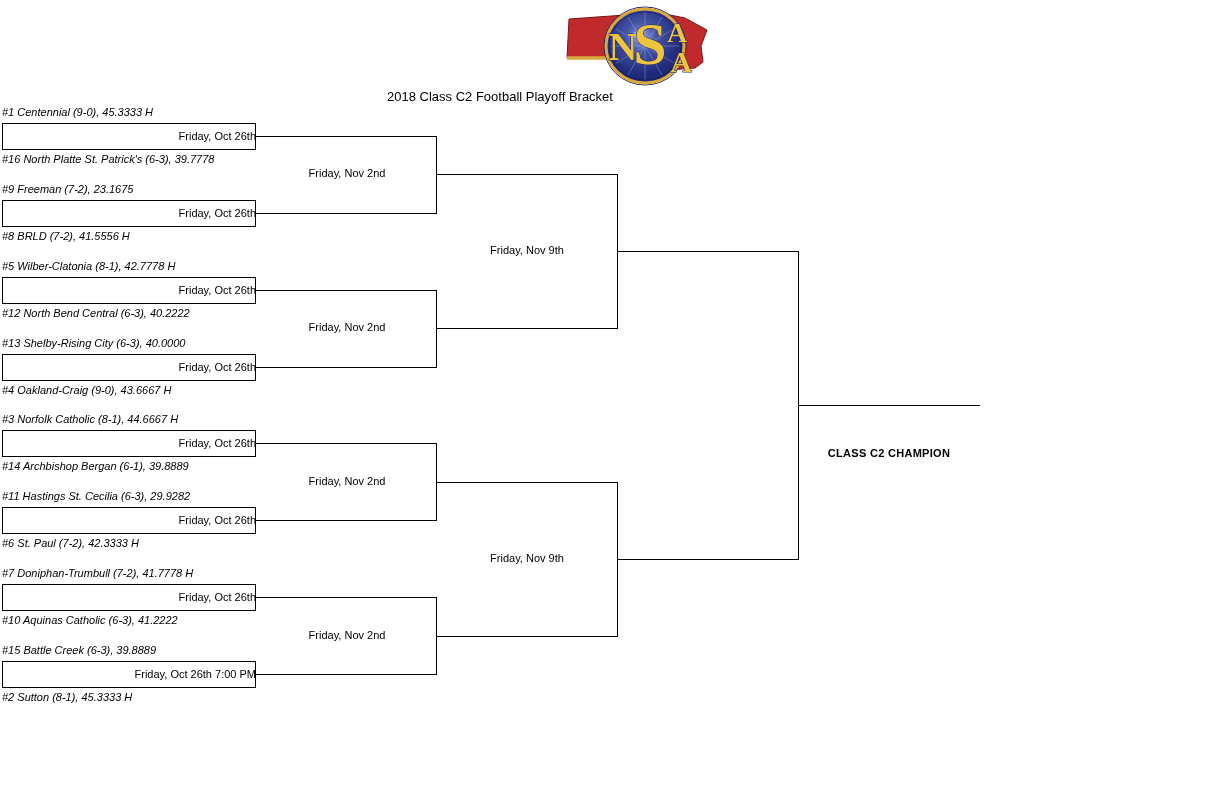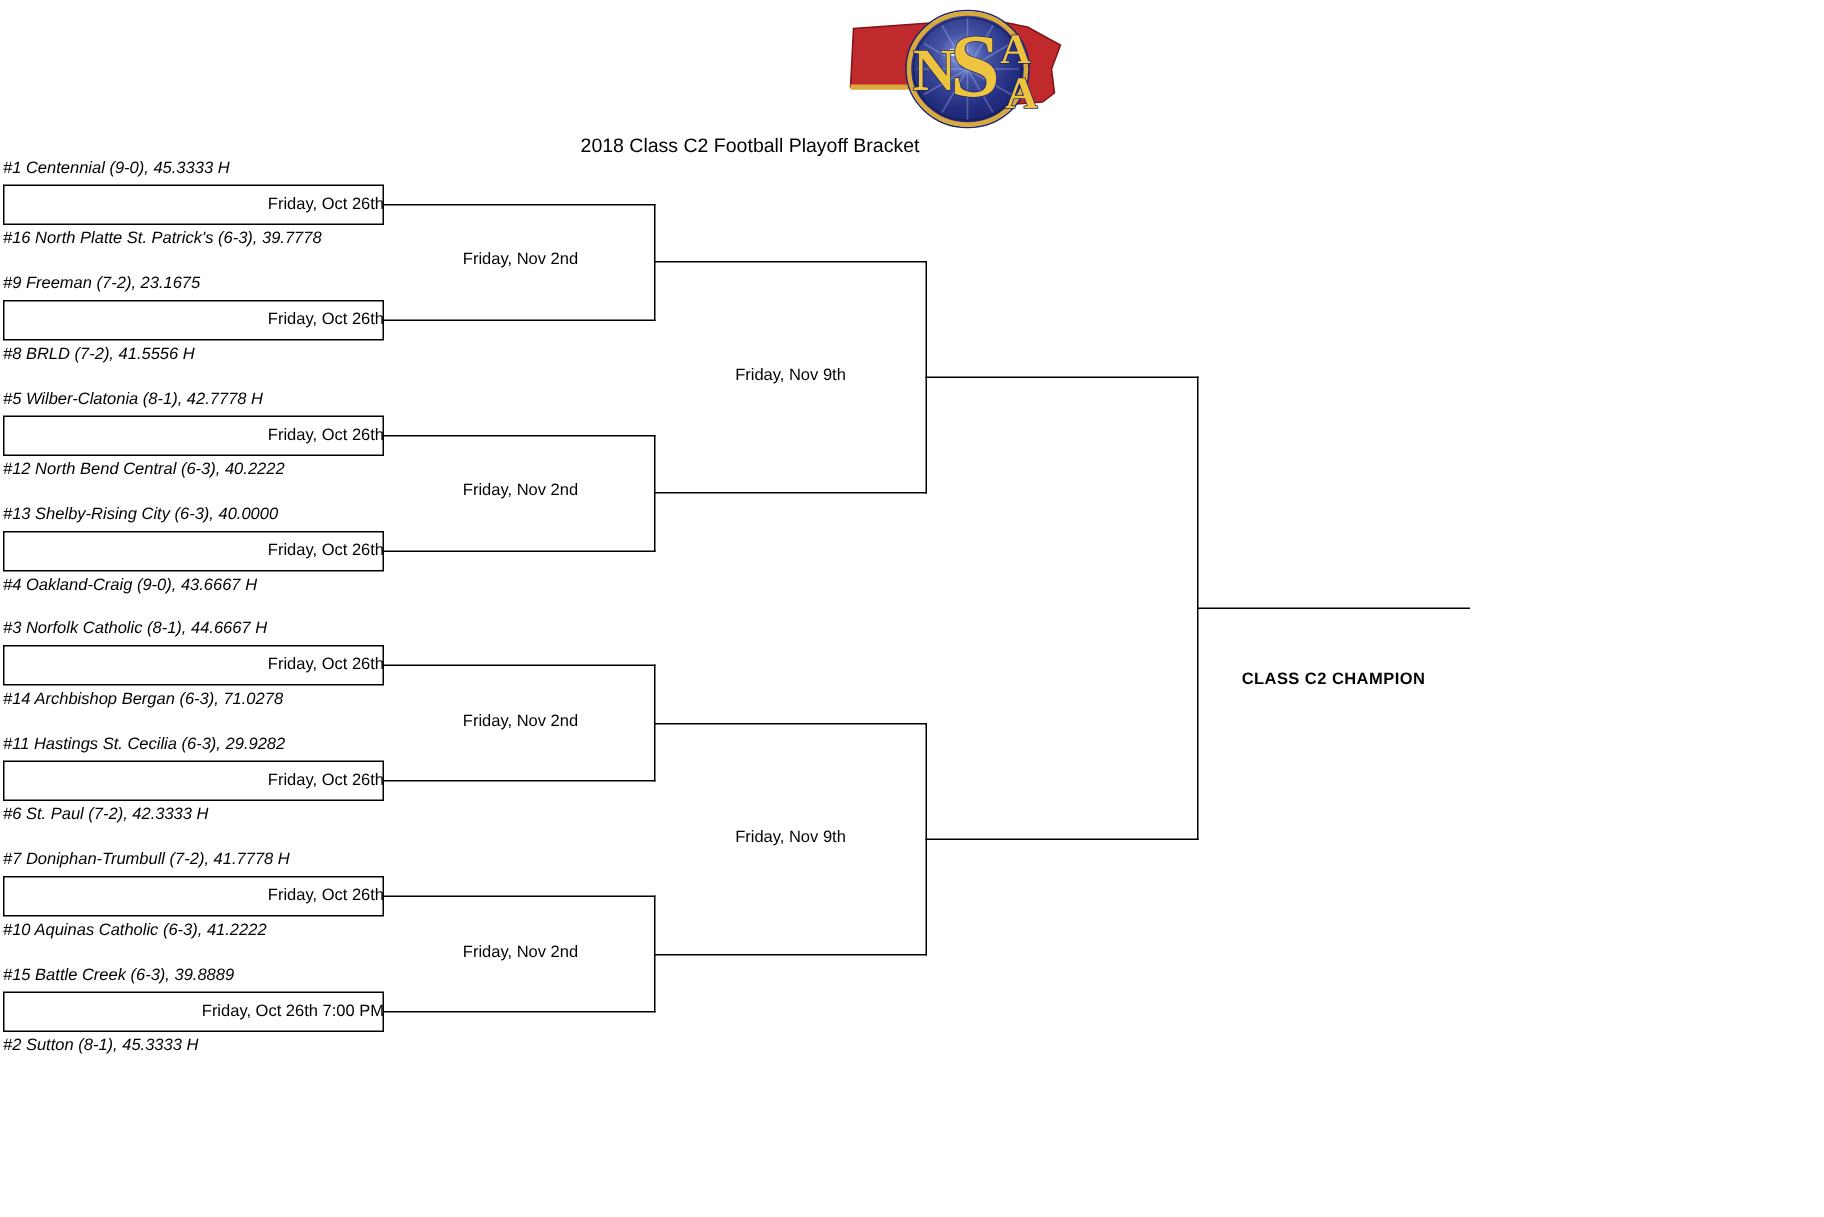--- a/index.html
+++ b/index.html
@@ -88,21 +88,21 @@
 
   <div class="team" style="top:337px">#13 Shelby-Rising City (6-3), 40.0000</div>
   <div class="gbox" style="top:354px"></div>
   <div class="gdate" style="top:361px">Friday, Oct 26th</div>
   <div class="team" style="top:384px">#4 Oakland-Craig (9-0), 43.6667 H</div>
   <div class="hline" style="left:256px;top:367px;width:181px"></div>
 
   <div class="team" style="top:413px">#3 Norfolk Catholic (8-1), 44.6667 H</div>
   <div class="gbox" style="top:430px"></div>
   <div class="gdate" style="top:437px">Friday, Oct 26th</div>
-  <div class="team" style="top:460px">#14 Archbishop Bergan (6-3), 71.0278</div>
+  <div class="team" style="top:460px">#14 Archbishop Bergan (6-1), 39.8889</div>
   <div class="hline" style="left:256px;top:443px;width:181px"></div>
 
   <div class="team" style="top:490px">#11 Hastings St. Cecilia (6-3), 29.9282</div>
   <div class="gbox" style="top:507px"></div>
   <div class="gdate" style="top:514px">Friday, Oct 26th</div>
   <div class="team" style="top:537px">#6 St. Paul (7-2), 42.3333 H</div>
   <div class="hline" style="left:256px;top:520px;width:181px"></div>
 
   <div class="team" style="top:567px">#7 Doniphan-Trumbull (7-2), 41.7778 H</div>
   <div class="gbox" style="top:584px"></div>

